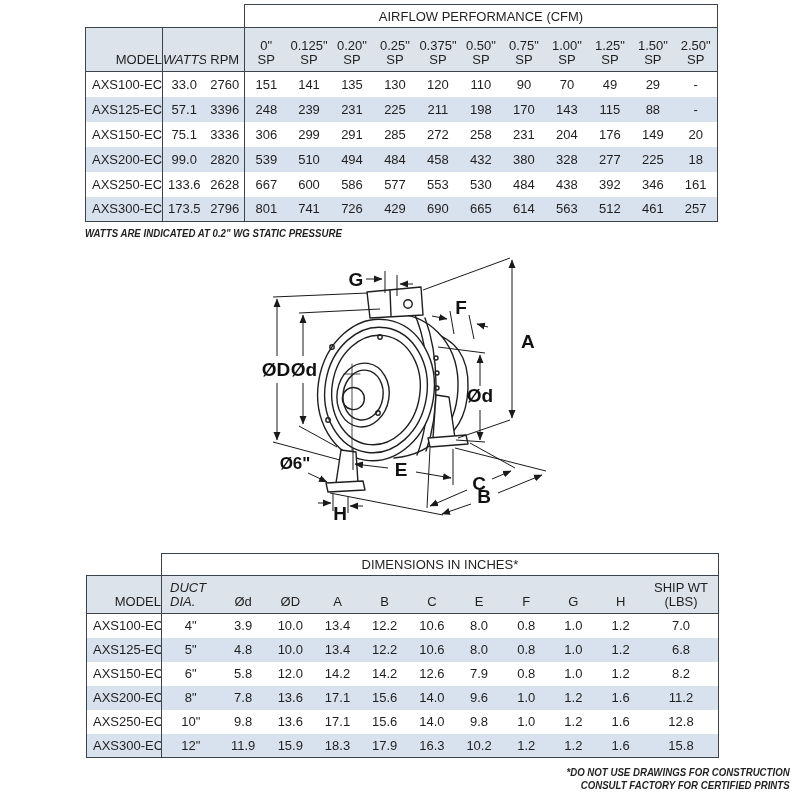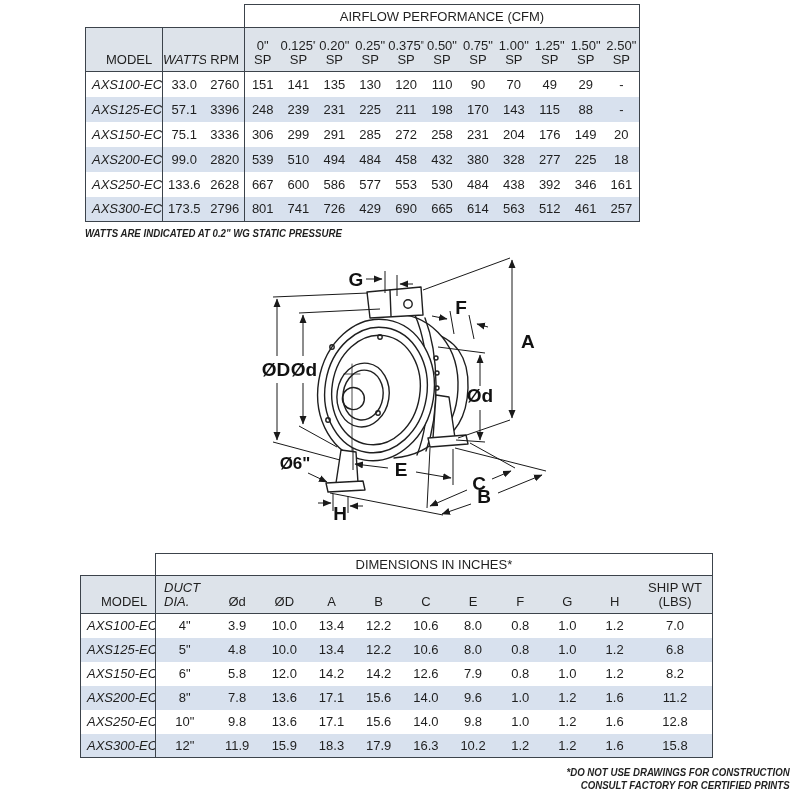--- a/index.html
+++ b/index.html
@@ -6,39 +6,39 @@
     --bc:#3c434b;
     --hdr:#dde3ea;
     --stripe:#d8e1ee;
     --ink:#1f1f1f;
   }
   html,body{margin:0;padding:0;}
   .page{position:relative;width:800px;height:800px;background:#ffffff;overflow:hidden;
         font-family:"Liberation Sans",sans-serif;color:var(--ink);}
   table{border-collapse:collapse;table-layout:fixed;font-size:13px;color:var(--ink);}
   td,th{padding:0;font-weight:normal;white-space:nowrap;overflow:hidden;}
-  #t1{position:absolute;left:85px;top:4px;width:555px;}
-  #t2{position:absolute;left:80px;top:553px;width:632px;}
+  #t1{position:absolute;left:85px;top:4px;width:633px;}
+  #t2{position:absolute;left:86px;top:553px;width:632px;}
   .blank{border:none;background:#fff;}
   .title-cell{border:1.5px solid var(--bc);text-align:center;}
   #t1 .title-row{height:23px;}
   #t1 .hdr-row{height:44px;}
   #t1 tbody tr{height:25px;}
   #t2 .title-row{height:22px;}
   #t2 .hdr-row{height:38px;}
   #t2 tbody tr{height:24px;}
   .hdr-row th{background:var(--hdr);border-top:1.5px solid var(--bc);border-bottom:1.5px solid var(--bc);
               vertical-align:bottom;padding-bottom:4px;text-align:center;line-height:14px;}
-  .hdr-row th:first-child{text-align:left;padding-left:20px;border-left:1.5px solid var(--bc);}
+  .hdr-row th:first-child{text-align:right;padding-left:20px;border-left:1.5px solid var(--bc);}
   .hdr-row th:last-child{border-right:1.5px solid var(--bc);}
   #t1 .hdr-row th:nth-child(2){border-left:1px solid var(--bc);font-style:italic;}
   #t1 .hdr-row th:nth-child(4){border-left:1px solid var(--bc);}
   #t2 .hdr-row th:nth-child(2){border-left:1px solid var(--bc);text-align:left;padding-left:8px;font-style:italic;}
   tbody td{text-align:center;vertical-align:middle;}
-  tbody td:first-child{text-align:left;padding-left:6px;border-left:1.5px solid var(--bc);font-style:italic;}
+  tbody td:first-child{text-align:left;padding-left:6px;border-left:1.5px solid var(--bc);}
   tbody td:last-child{border-right:1.5px solid var(--bc);}
   #t1 tbody td:nth-child(2){border-left:1px solid var(--bc);}
   #t1 tbody td:nth-child(4){border-left:1px solid var(--bc);}
   #t2 tbody td:nth-child(2){border-left:1px solid var(--bc);}
   tbody tr:last-child td{border-bottom:1.5px solid var(--bc);}
   tr.alt td{background:var(--stripe);}
   .note{position:absolute;left:85px;top:227px;font-size:10.5px;font-style:italic;font-weight:bold;
         letter-spacing:0;transform:scaleX(.92);transform-origin:left top;}
   .footer-note{position:absolute;right:10px;top:766px;text-align:right;font-size:10.5px;font-style:italic;
         font-weight:bold;line-height:13px;transform:scaleX(.92);transform-origin:right top;}

